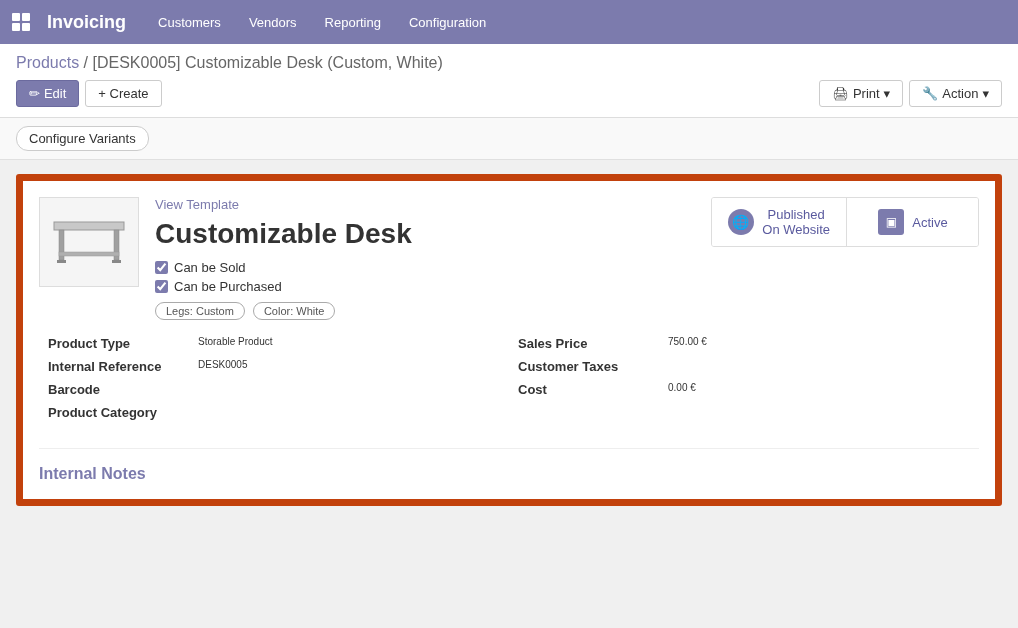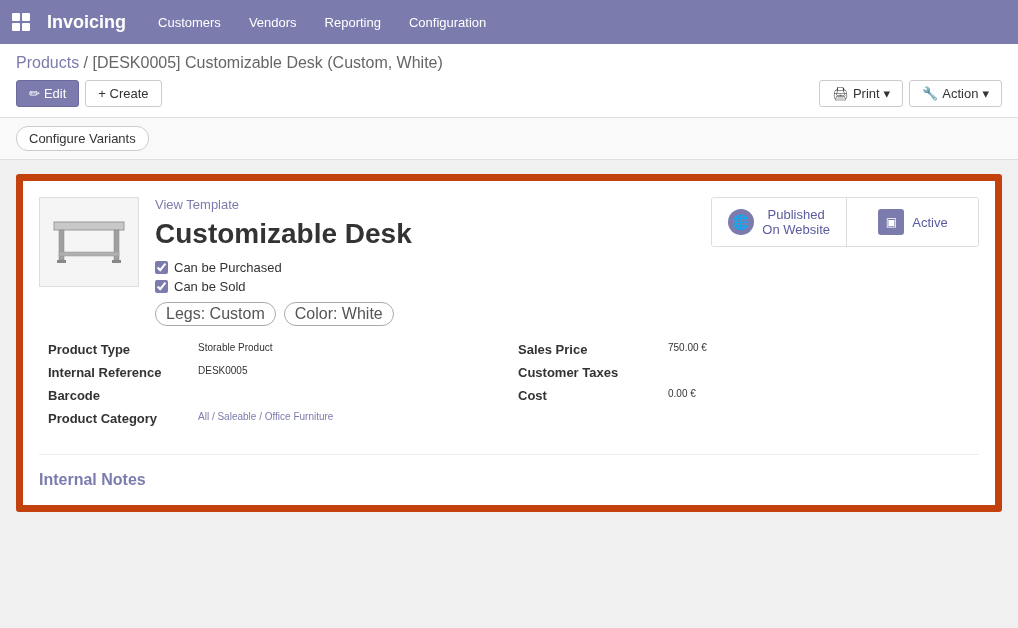--- a/index.html
+++ b/index.html
@@ -165,21 +165,21 @@
     .checkbox-row input[type="checkbox"] { accent-color: #7c7bad; }
     .variant-tags {
       display: flex;
       gap: 8px;
       margin-top: 8px;
     }
     .variant-tag {
       border: 1px solid #aaa;
       border-radius: 12px;
       padding: 2px 10px;
-      font-size: 16px;
+      font-size: 11px;
       color: #555;
     }
 
     
     .status-buttons {
       display: flex;
       gap: 1px;
       border: 1px solid #ddd;
       border-radius: 3px;
       overflow: hidden;
@@ -348,25 +348,25 @@
             <rect x="8" y="53" width="9" height="3" fill="#888"></rect>
             <rect x="63" y="53" width="9" height="3" fill="#888"></rect>
           </svg>
         </div>
 
         <div class="product-info">
           <a href="#" class="view-template-link">View Template</a>
           <div class="product-title">Customizable Desk</div>
           <div class="checkbox-row">
             <input type="checkbox" checked="" style="">
-            <span>Can be Purchased</span>
+            <span>Can be Sold</span>
           </div>
           <div class="checkbox-row">
             <input type="checkbox" checked="" style="">
-            <span>Can be Sold</span>
+            <span>Can be Purchased</span>
           </div>
           <div class="variant-tags">
             <span class="variant-tag">Legs: Custom</span>
             <span class="variant-tag">Color: White</span>
           </div>
         </div>
       </div>
 
       <div class="status-buttons">
         <button class="status-btn">
@@ -394,23 +394,20 @@
         <div class="form-row">
           <span class="form-label">Internal Reference</span>
           <span class="form-value">DESK0005</span>
         </div>
         <div class="form-row">
           <span class="form-label">Barcode</span>
           <span class="form-value"></span>
         </div>
         <div class="form-row">
           <span class="form-label">Product Category</span>
-          <span class="form-value">
-            <a href="#">All / Saleable / Office Furniture</a>
-          </span>
         </div>
       </div>
 
       <div class="form-col">
         <div class="form-row">
           <span class="form-label">Sales Price</span>
           <span class="form-value">750.00 €</span>
         </div>
         <div class="form-row">
           <span class="form-label">Customer Taxes</span>

